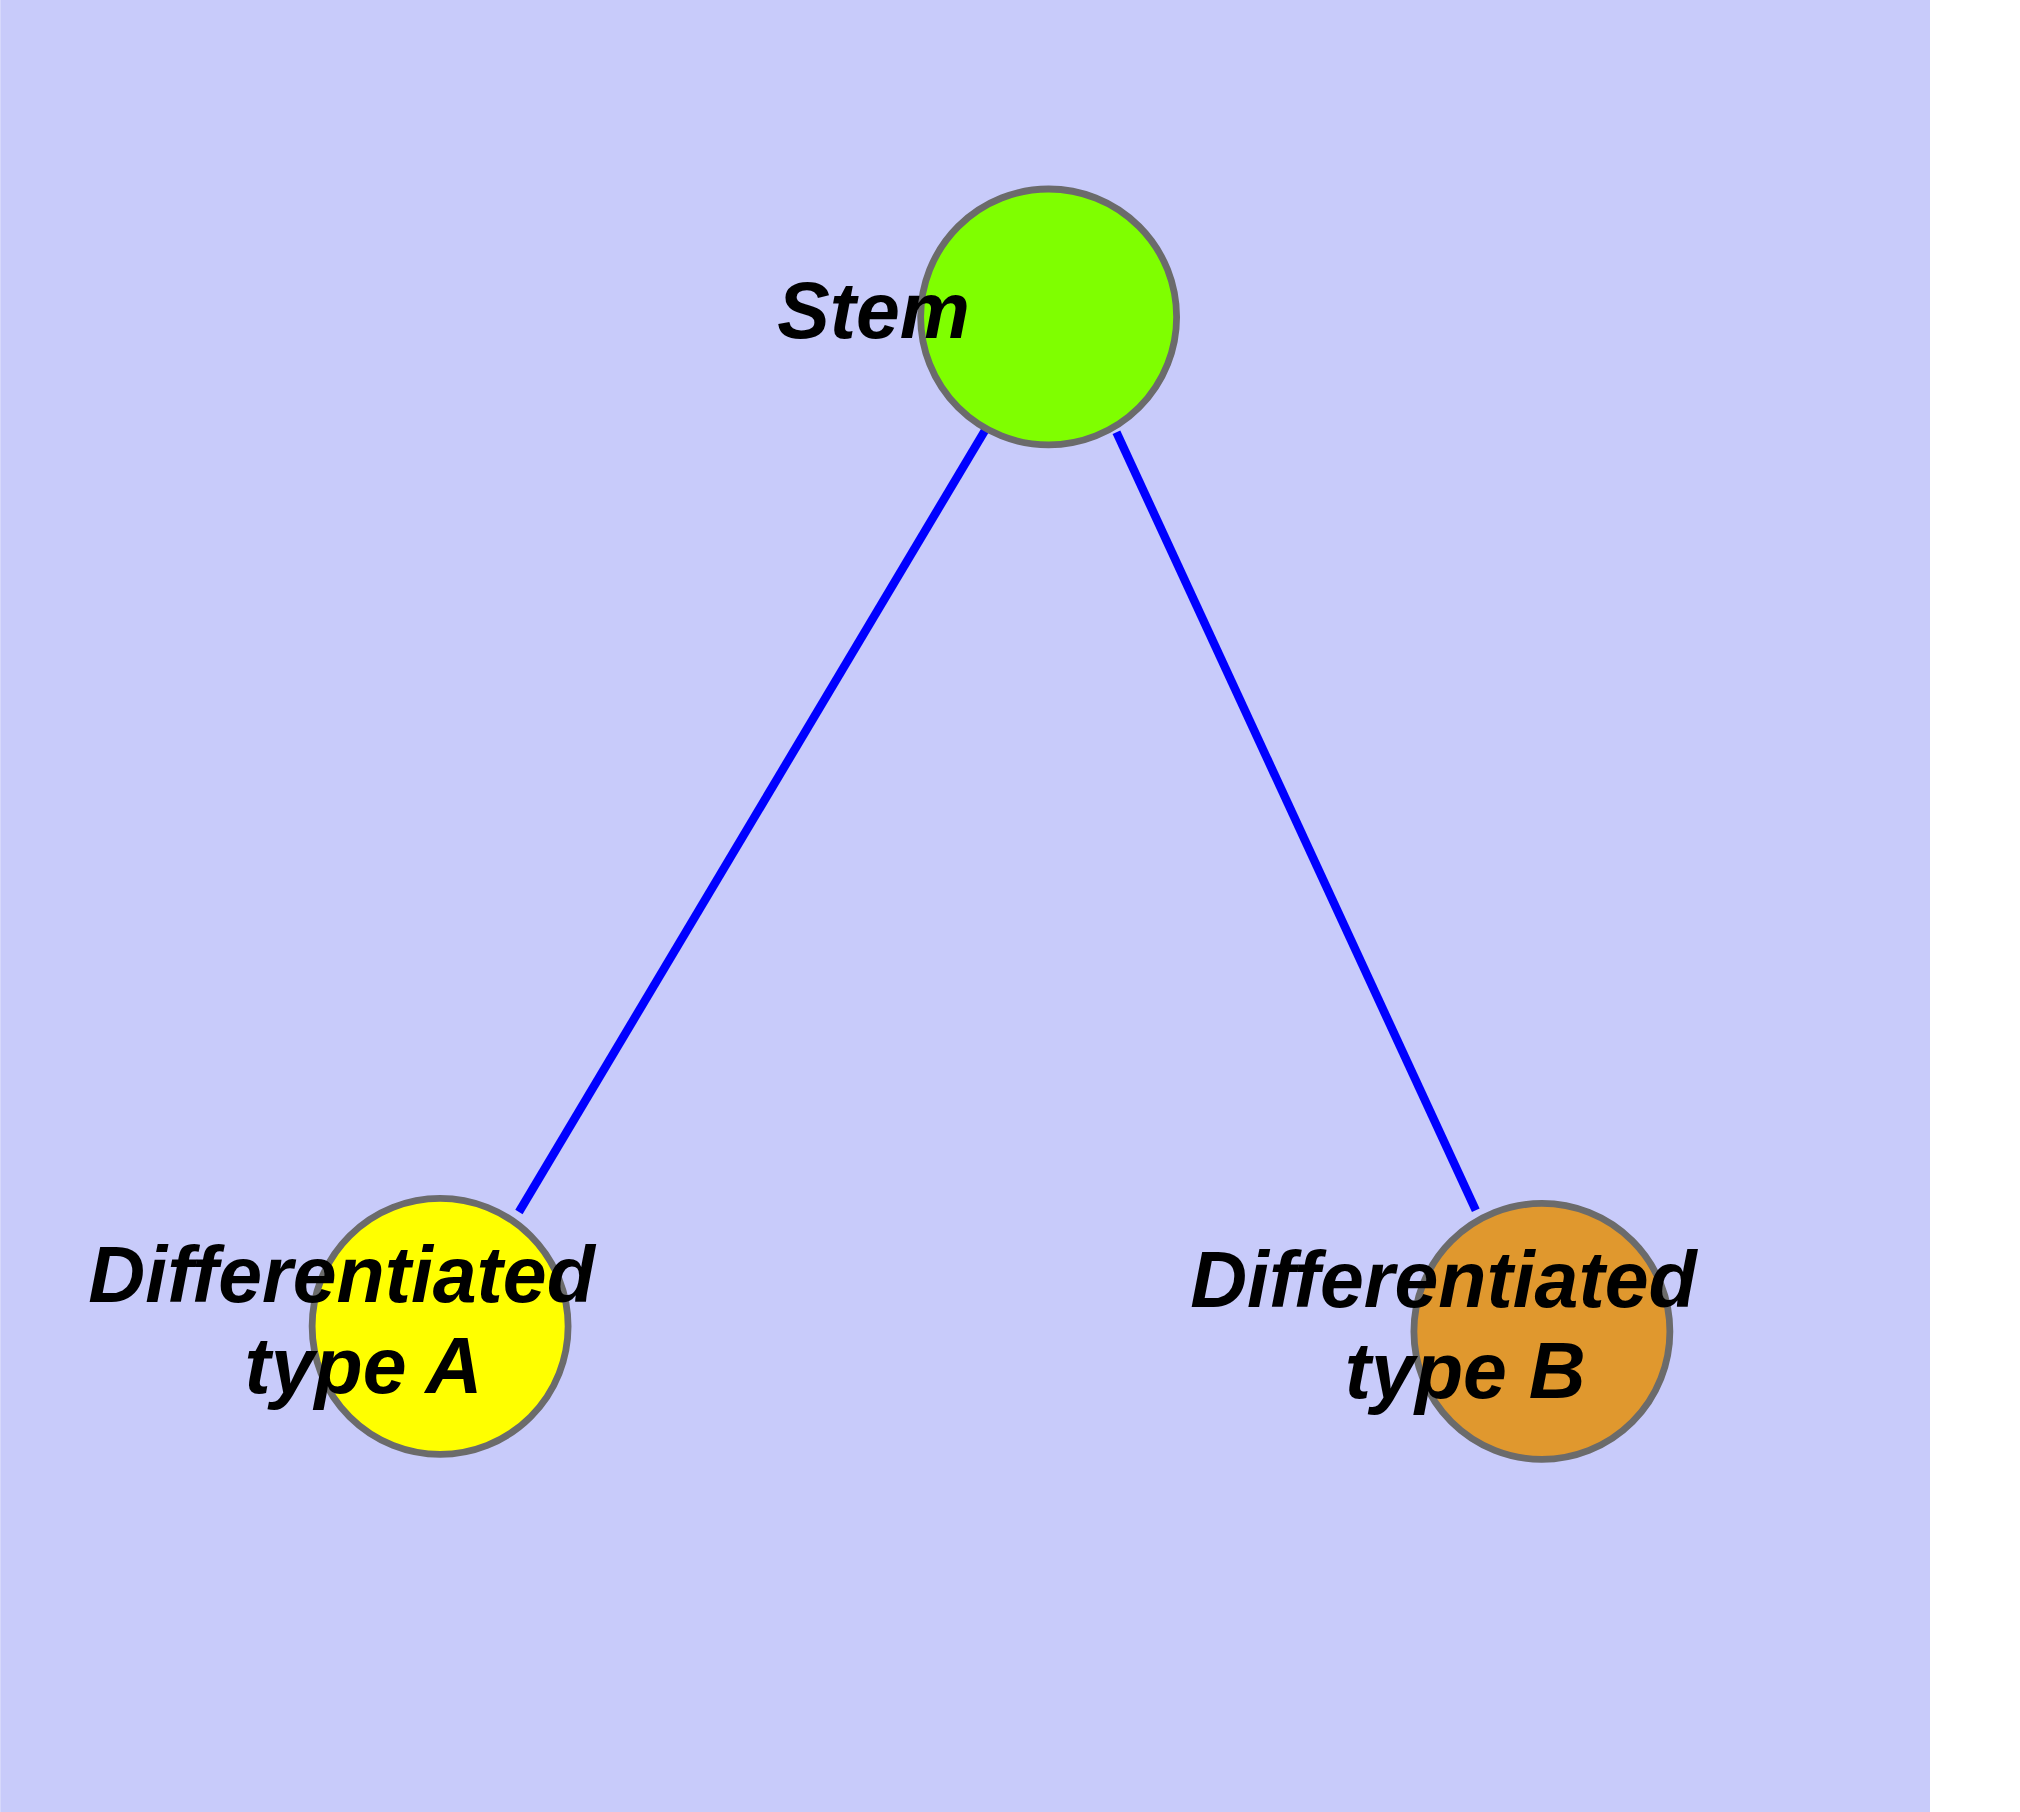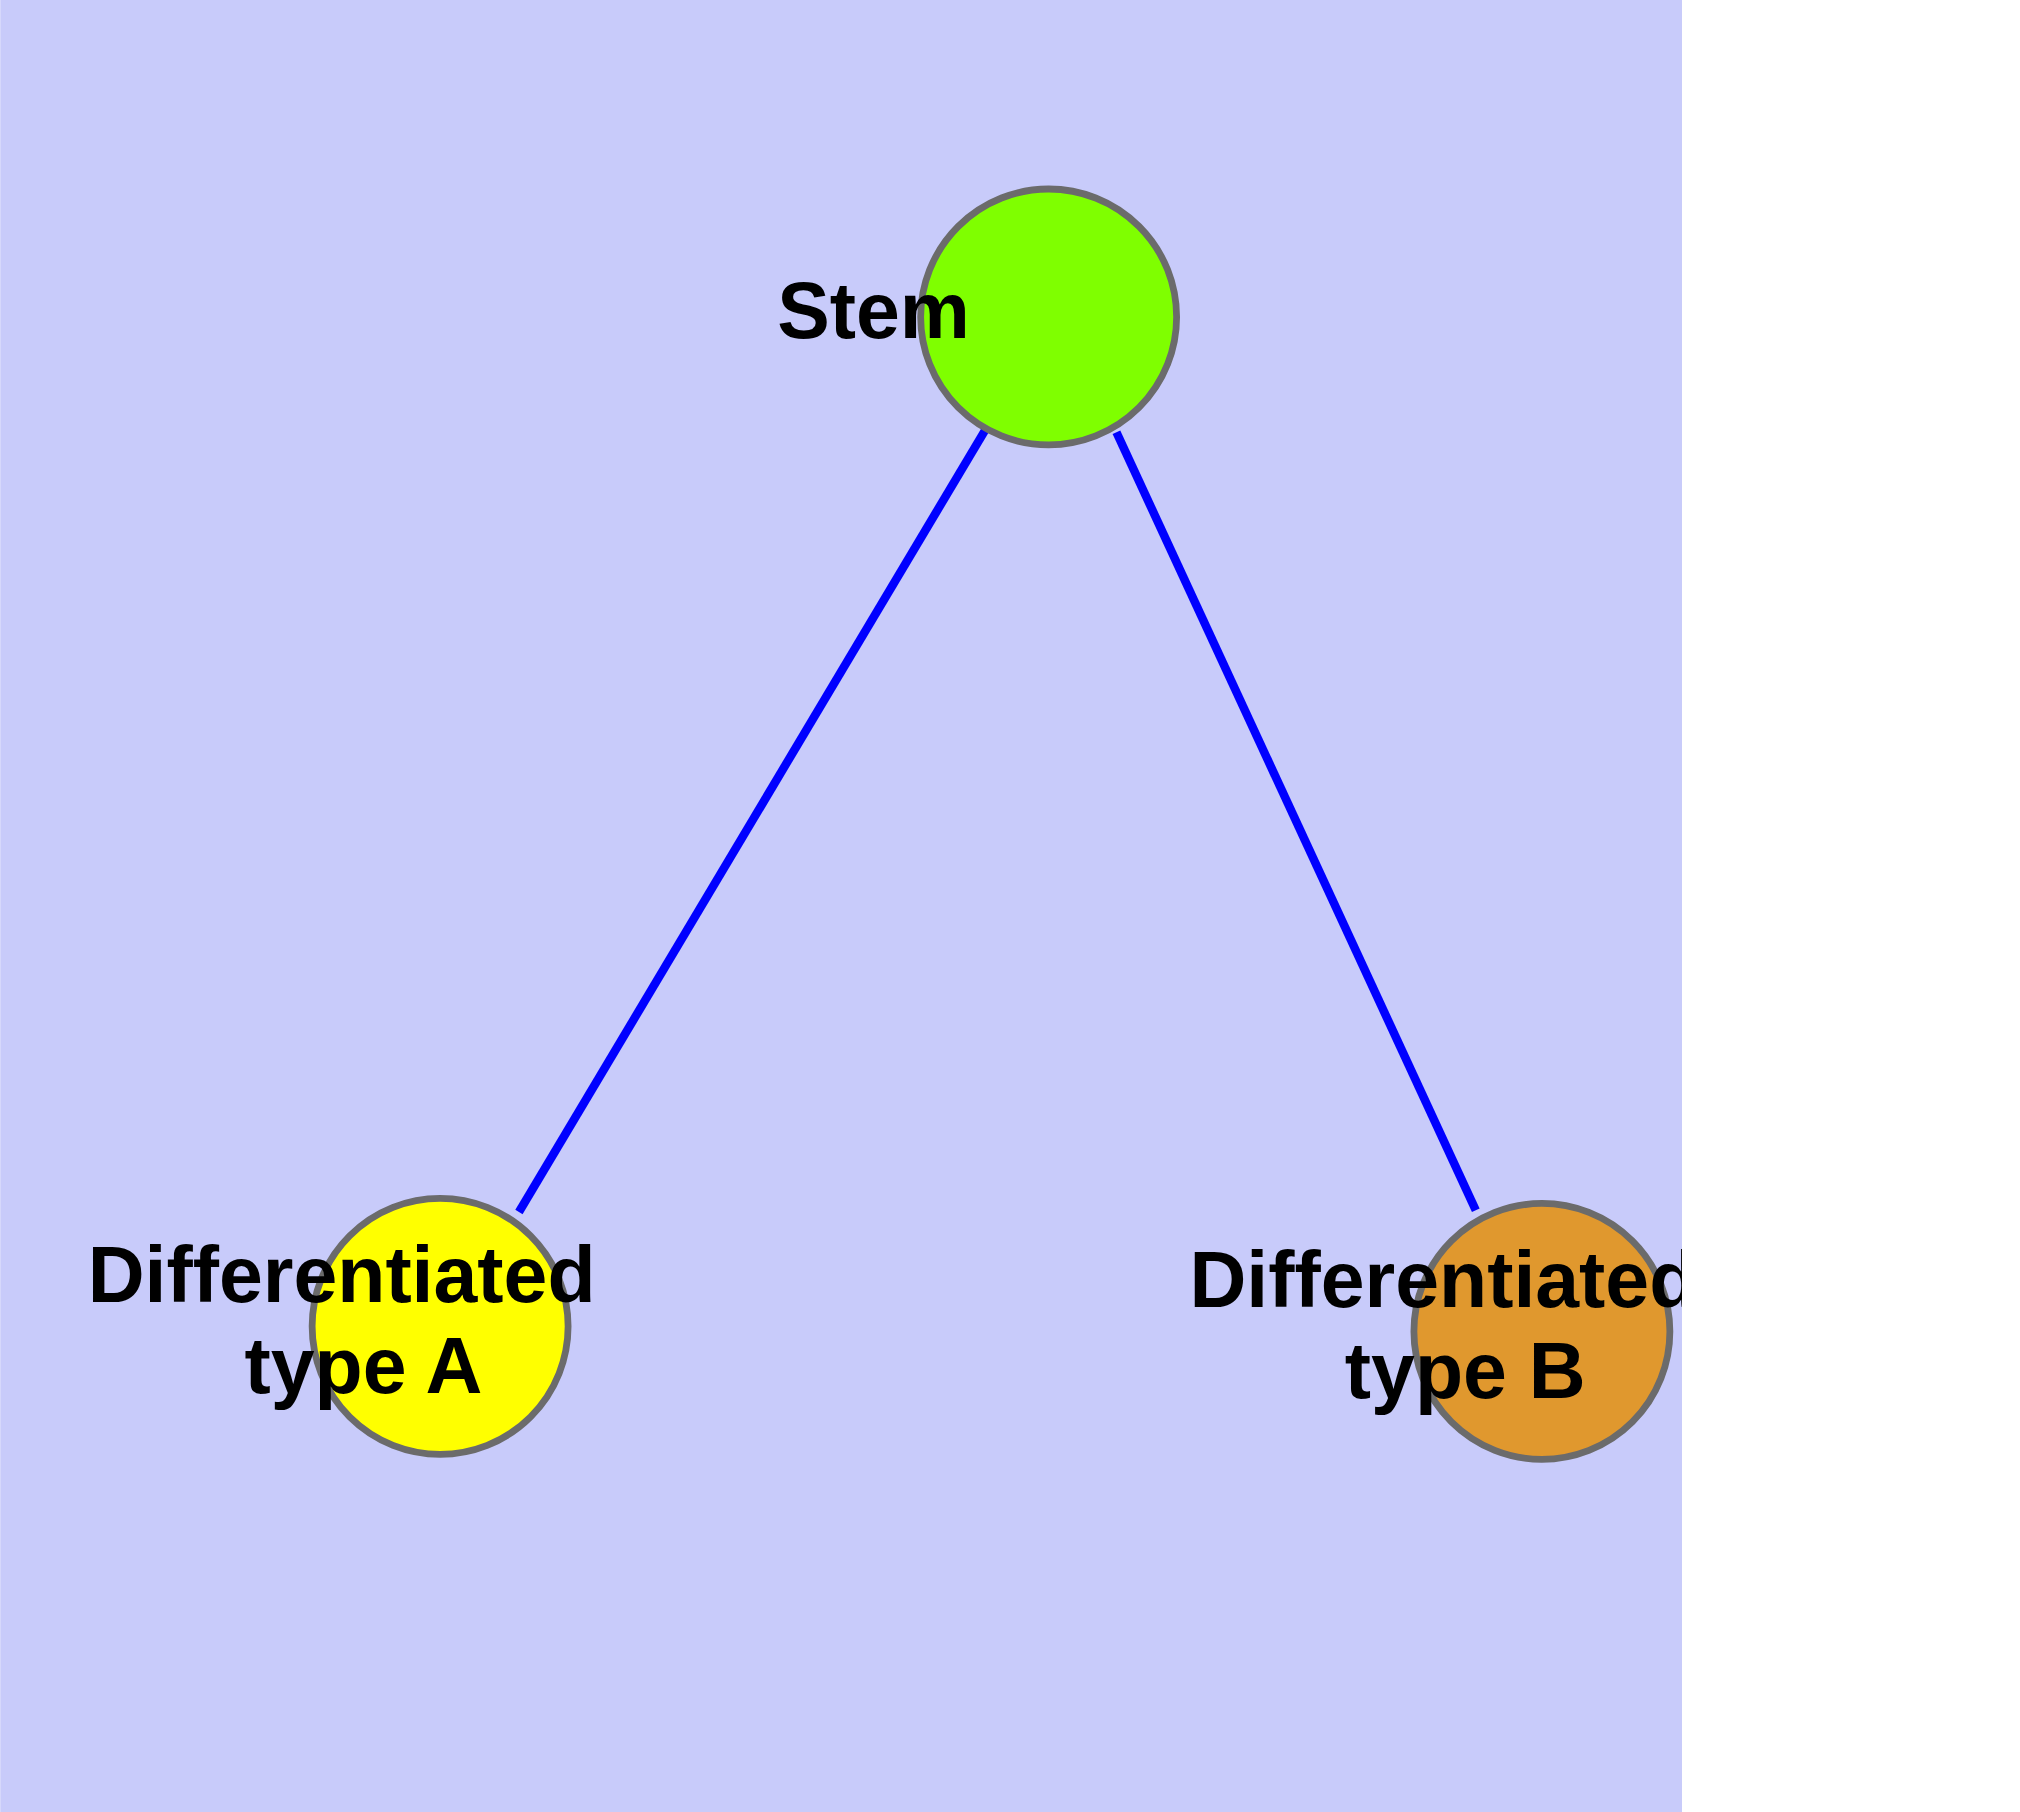--- a/index.html
+++ b/index.html
@@ -30,21 +30,21 @@
     fill: #000000;
     text-anchor: middle;
     dominant-baseline: middle;
     paint-order: normal;
     white-space: pre;
   }
 </style>
 </head>
 <body>
 
-<div id="canvas" style="width: 1682px; height: 1812px;">
+<div id="canvas" style="width: 1930px; height: 1812px; font-style: italic;">
   <svg id="graph-svg" viewBox="0 0 2384 2138" xmlns="http://www.w3.org/2000/svg" style="width: 2021px; height: 1812px;">
 
     <rect id="bg-rect" x="0" y="0" width="2384" height="2138" fill="#C8CBFA"></rect>
 
     <g id="edges-group">
       <line id="edge-0" x1="1163" y1="506" x2="612" y2="1430" stroke="#0000FF" stroke-width="10" stroke-linecap="butt"></line>
       <line id="edge-1" x1="1317" y1="510" x2="1741" y2="1428" stroke="#0000FF" stroke-width="10" stroke-linecap="butt"></line>
     </g>
 
     <g id="nodes-group">

